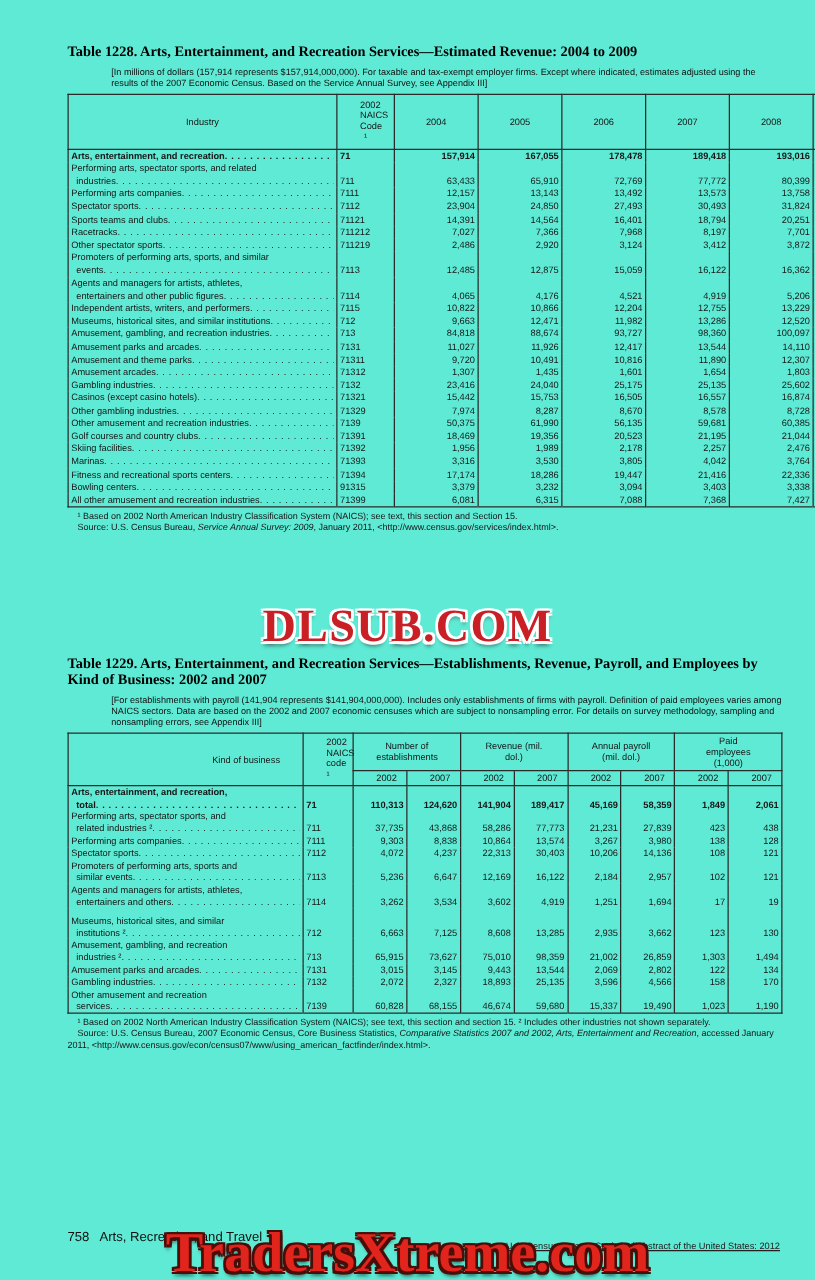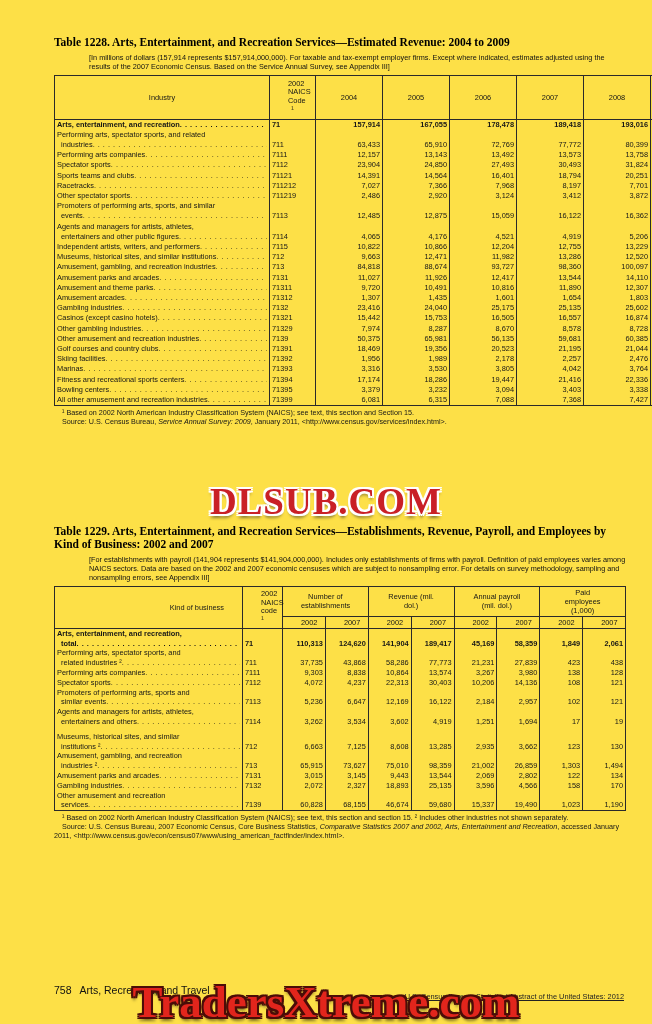--- a/index.html
+++ b/index.html
@@ -1,20 +1,20 @@
 <!DOCTYPE html>
 <html><head>
 <meta charset="utf-8">
 <style>
   * { box-sizing: border-box; margin: 0; padding: 0; }
   html,body { background:#e9e9e9; }
   .page {
     position: relative;
     width: 652px; height: 1024px;
-    background: #fde047;
+    background: #5eead4;
     font-family: "Liberation Sans", "DejaVu Sans", sans-serif;
     color: #161616;
     overflow: hidden;
     margin: 0 auto;
   }
   .content { position: absolute; left: 54px; top: 36px; width: 572px; }
 
   .tbl-title {
     font-family: "Liberation Serif", "DejaVu Serif", serif;
     font-weight: bold; font-size: 11.5px; line-height: 13.5px; color: #000;
@@ -418,21 +418,21 @@
           </tr>
           <tr>
             <td class="lbl ind1">
               <div class="line">
                 <span class="txt">Other amusement and recreation industries</span>
                 <span class="dots"></span>
               </div>
             </td>
             <td class="code">7139</td>
             <td class="num">50,375</td>
-            <td class="num">65,981</td>
+            <td class="num">61,990</td>
             <td class="num">56,135</td>
             <td class="num">59,681</td>
             <td class="num">60,385</td>
             <td class="num">58,216</td>
           </tr>
           <tr>
             <td class="lbl ind2">
               <div class="line">
                 <span class="txt">Golf courses and country clubs</span>
                 <span class="dots"></span>
@@ -491,21 +491,21 @@
             <td class="num">22,336</td>
             <td class="num">21,907</td>
           </tr>
           <tr>
             <td class="lbl ind2">
               <div class="line">
                 <span class="txt">Bowling centers</span>
                 <span class="dots"></span>
               </div>
             </td>
-            <td class="code">71395</td>
+            <td class="code">91315</td>
             <td class="num">3,379</td>
             <td class="num">3,232</td>
             <td class="num">3,094</td>
             <td class="num">3,403</td>
             <td class="num">3,338</td>
             <td class="num">3,114</td>
           </tr>
           <tr>
             <td class="lbl ind2">
               <div class="line">

